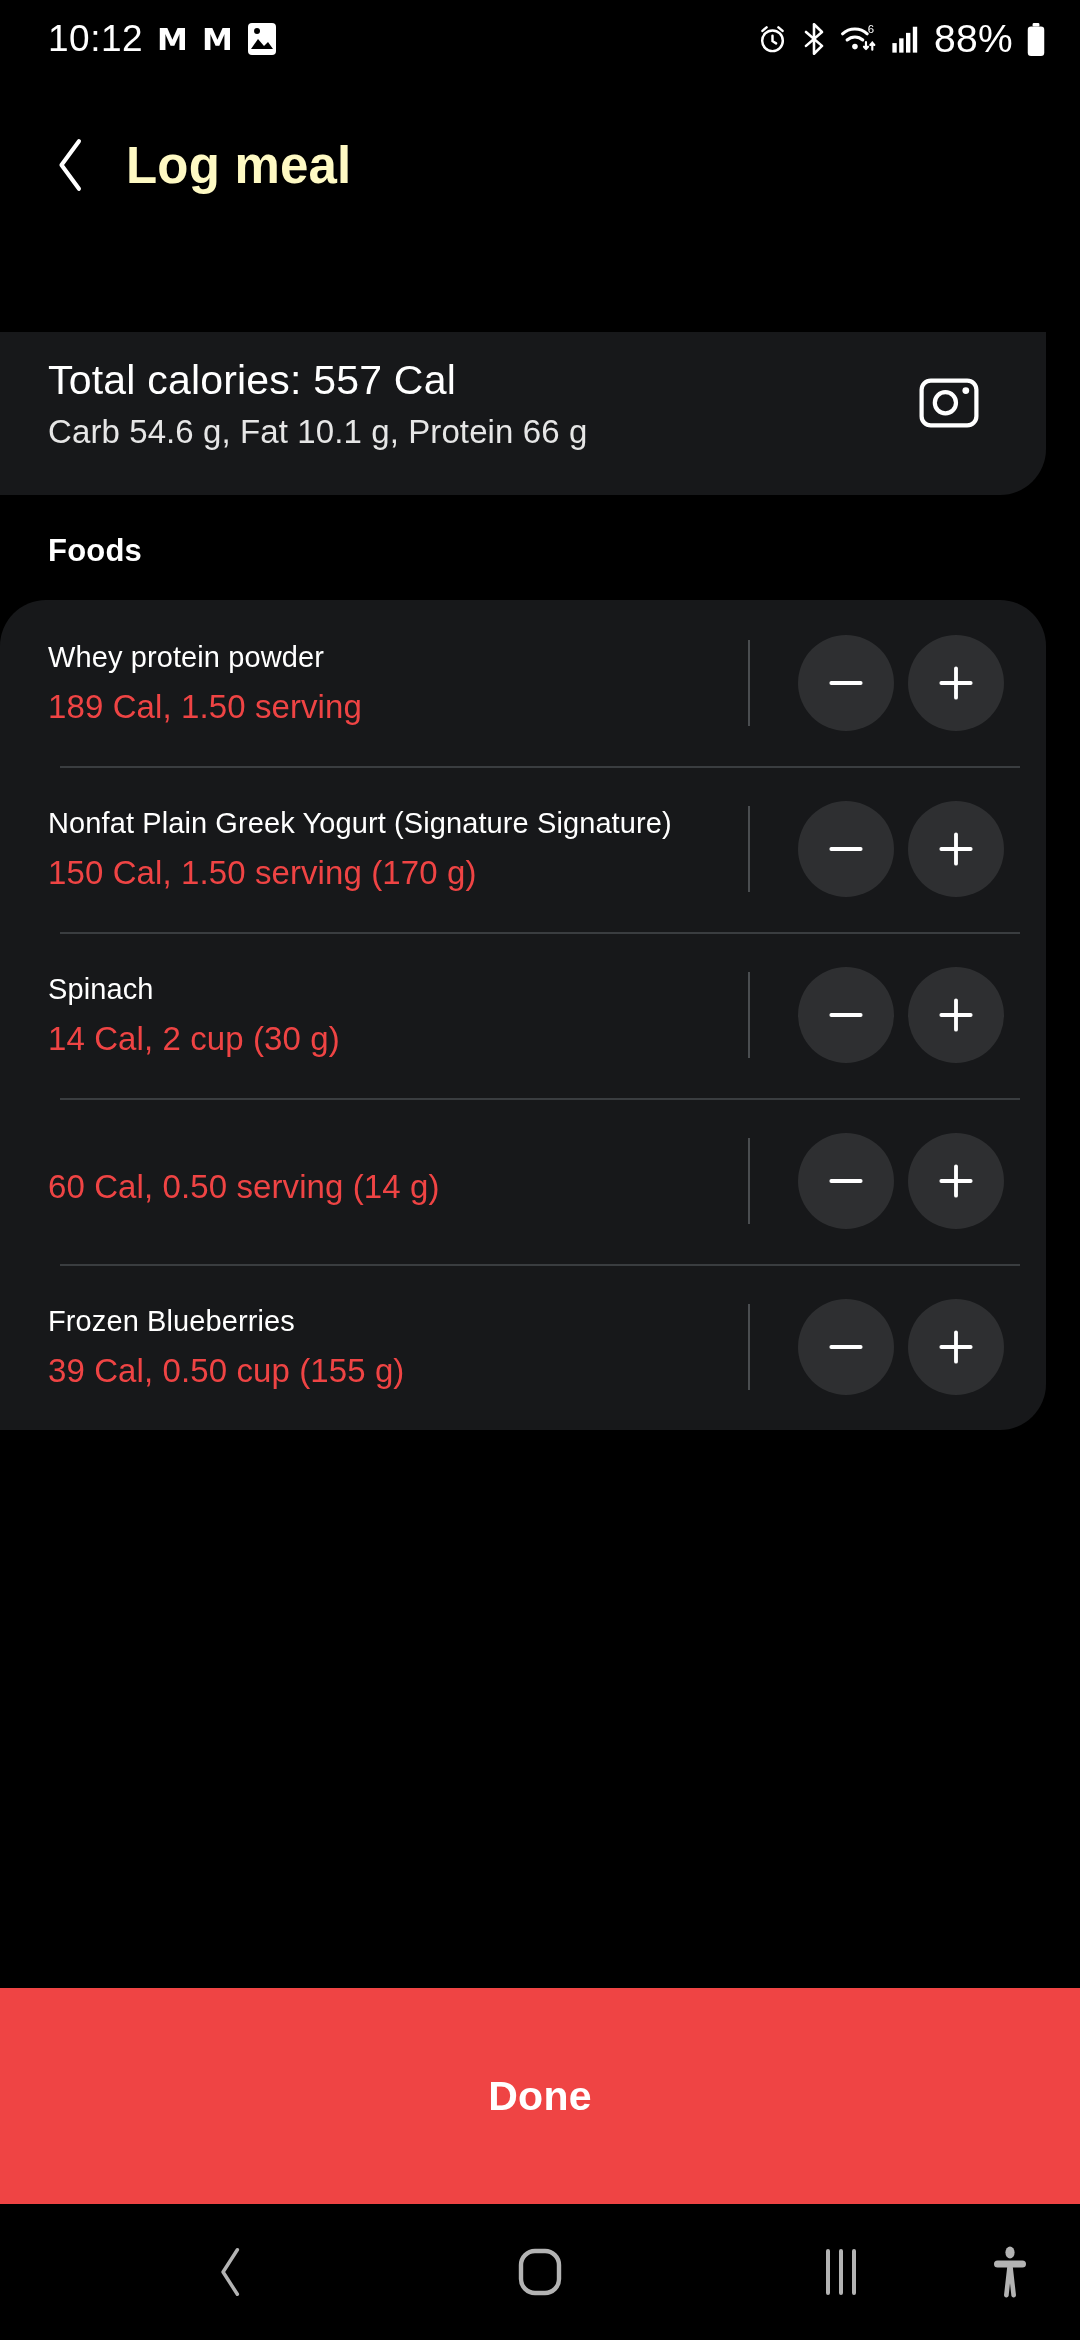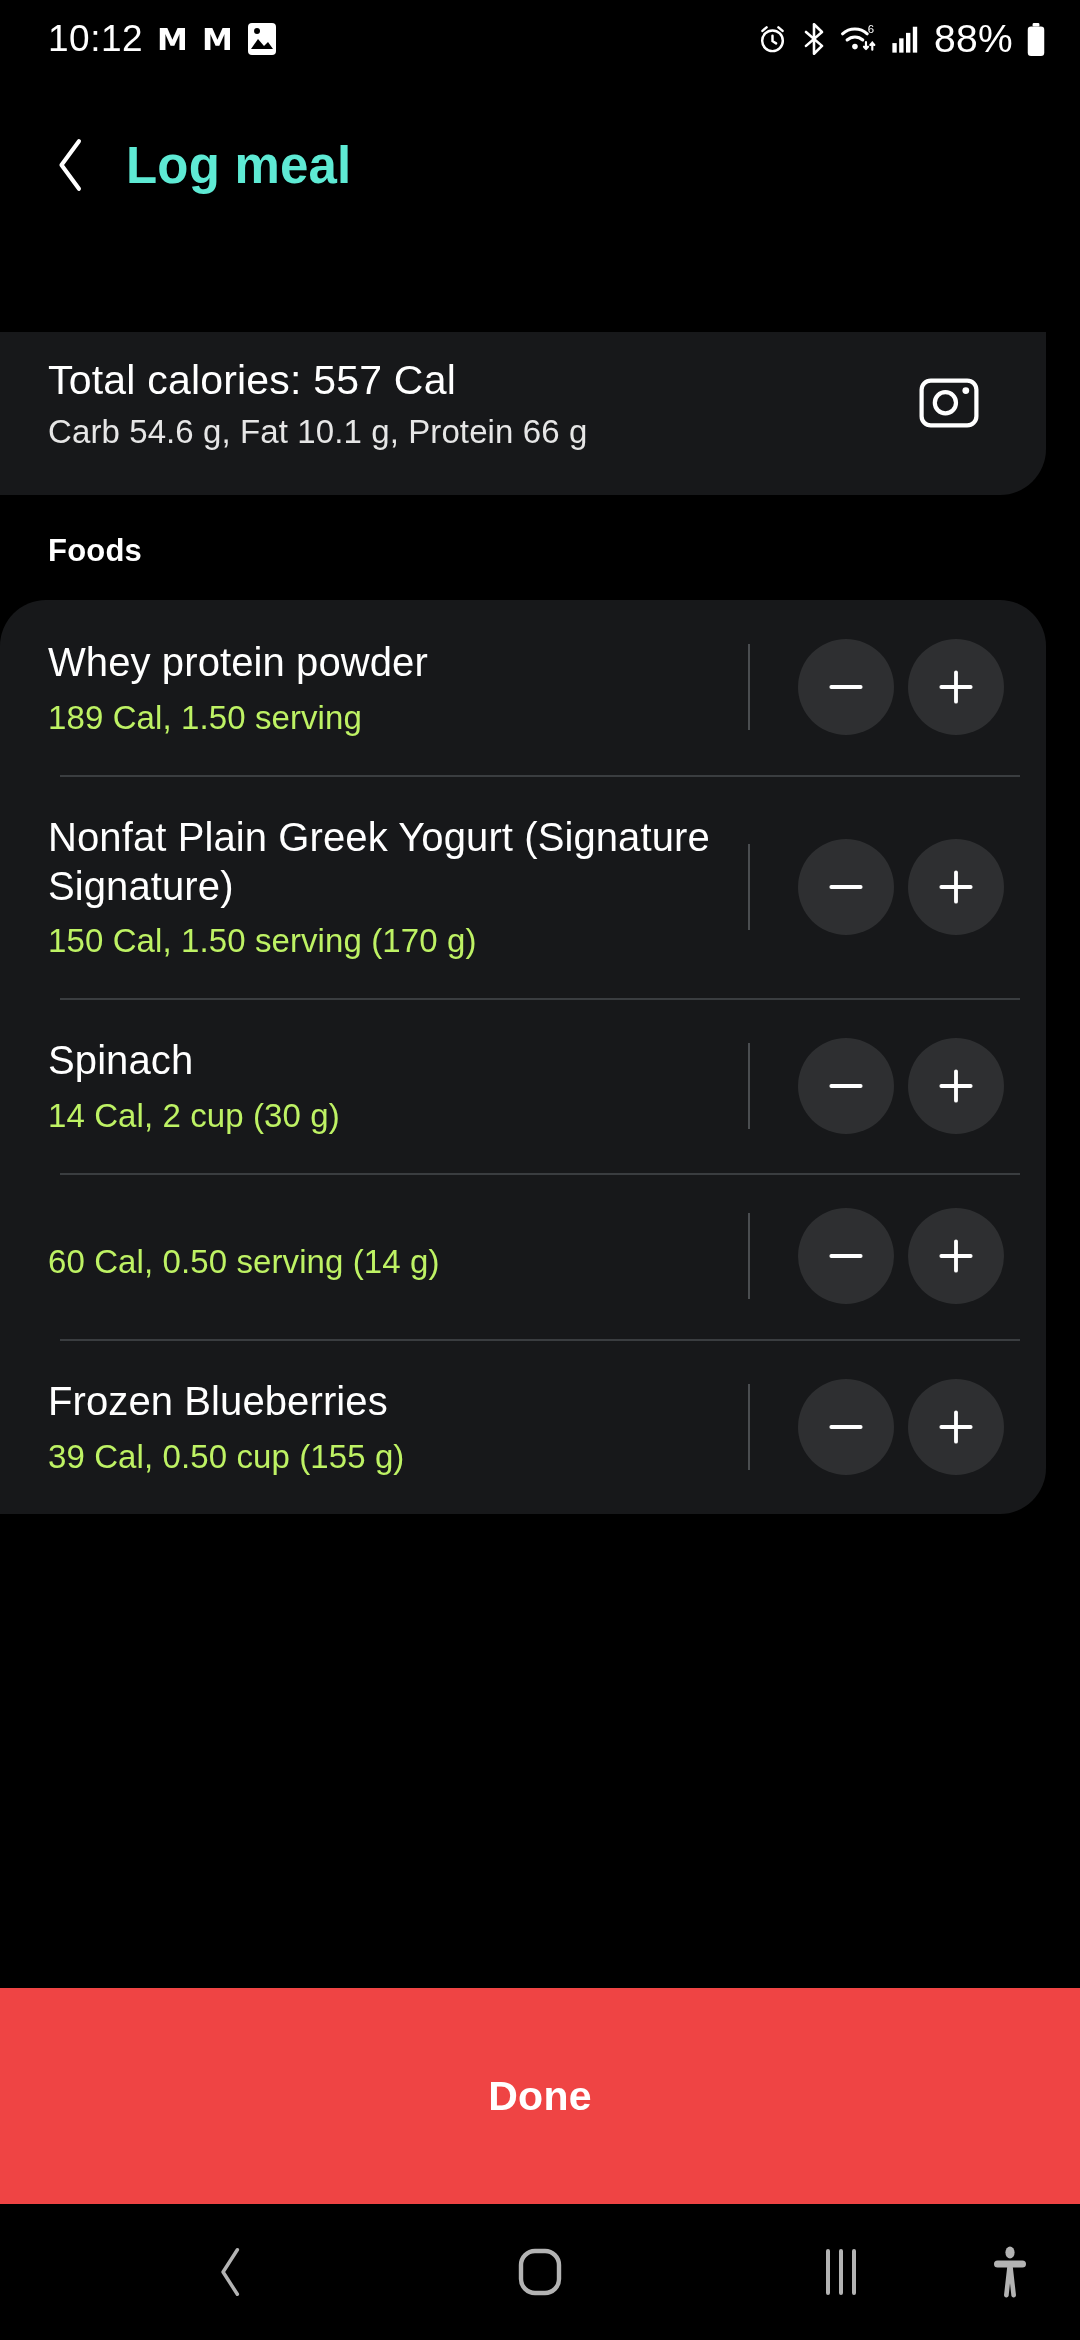--- a/index.html
+++ b/index.html
@@ -27,21 +27,21 @@
     font-family:"DejaVu Sans", sans-serif; line-height:1;
   }
   .sb-batt-txt { font-size:39px; font-weight:400; color:#fff; letter-spacing:0.3px; }
 
   
   .appbar {
     position:absolute; top:110px; left:0; width:1080px; height:110px;
     display:flex; align-items:center; padding-left:48px; gap:32px;
   }
   .back-chevron { width:46px; height:46px; display:inline-flex; align-items:center; justify-content:center; }
-  .appbar-title { font-size:51px; font-weight:700; color:#5eead4; letter-spacing:0.2px; }
+  .appbar-title { font-size:51px; font-weight:700; color:#fef9c3; letter-spacing:0.2px; }
 
   
   .summary-card {
     position:absolute; top:332px; left:0; width:1046px; height:163px;
     background:#17181a;
     border-radius:0 0 46px 0;
     padding:24px 0 0 48px;
   }
   .summary-title { font-size:41px; font-weight:400; color:#fff; letter-spacing:0.2px; line-height:1.18; }
   .summary-macros { font-size:33px; font-weight:400; color:#e6e6e6; margin-top:9px; letter-spacing:0.1px; }
@@ -64,22 +64,22 @@
   }
   .food-row {
     position:relative; display:flex; align-items:center;
     padding:0 0 0 48px; min-height:166px;
   }
   .food-row .divider {
     position:absolute; top:0; left:60px; right:26px; height:2px; background:#3a3d40;
   }
   .food-row:first-child .divider { display:none; }
   .food-info { flex:1; padding:38px 0; max-width:700px; }
-  .food-name { font-size:40px; font-weight:400; color:#fff; line-height:1.22; letter-spacing:0.1px; }
-  .food-sub  { font-size:33px; font-weight:400; color:#bef264; margin-top:12px; letter-spacing:0.1px; }
+  .food-name { font-size:29px; font-weight:400; color:#fff; line-height:1.22; letter-spacing:0.1px; }
+  .food-sub  { font-size:33px; font-weight:400; color:#ef4444; margin-top:12px; letter-spacing:0.1px; }
   .food-ctrls { display:flex; align-items:center; gap:0; padding-right:42px; }
   .ctrl-divider { width:2px; height:86px; background:#4a4d50; margin-right:48px; }
   .round-btn {
     width:96px; height:96px; border-radius:50%;
     background:#2e2f31;
     display:flex; align-items:center; justify-content:center;
     margin-left:0;
   }
   .round-btn + .round-btn { margin-left:14px; }
 

